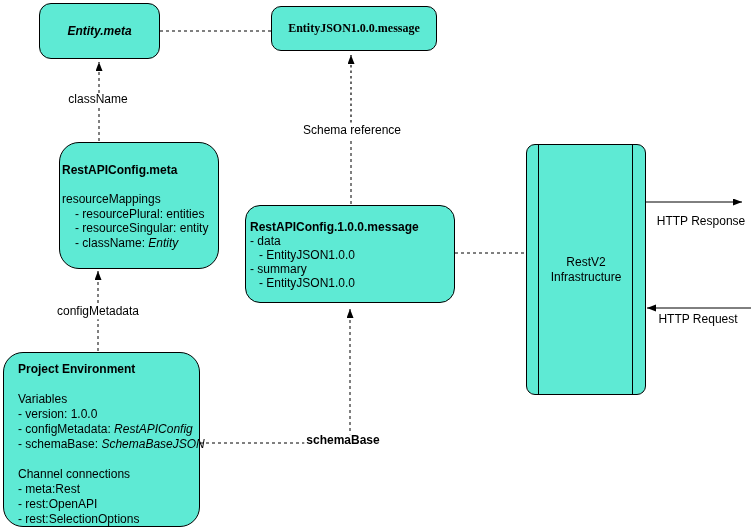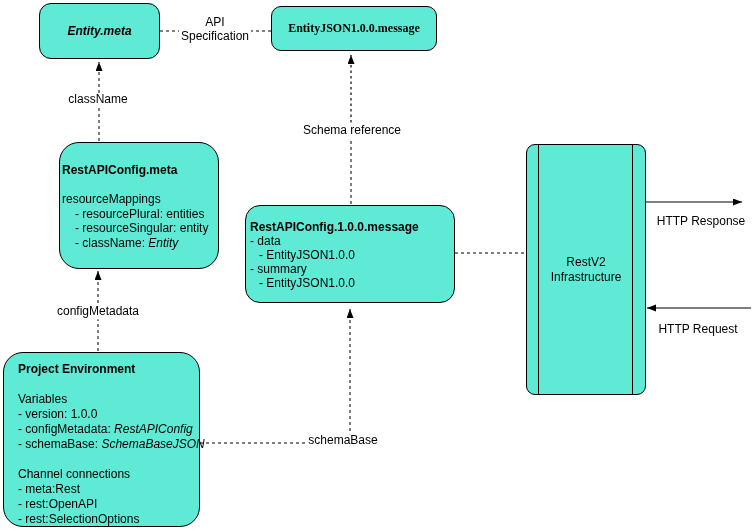--- a/index.html
+++ b/index.html
@@ -125,24 +125,20 @@
 
   <div class="node centered node-restv2">
     <div class="restv2-rail left"></div>
     <div class="restv2-rail right"></div>
     <div style="line-height:15px;">
       <span style="display:block;">RestV2</span>
       <span style="display:block;">Infrastructure</span>
     </div>
   </div>
 
-  <div class="edge-label" style="left:215px; top:29px;">
-    <span>API</span>
-    <span>Specification</span>
-  </div>
   <div class="edge-label" style="left:98px; top:100px;">className</div>
   <div class="edge-label" style="left:98px; top:312px;">configMetadata</div>
   <div class="edge-label" style="left:352px; top:131px;">Schema reference</div>
-  <div class="edge-label" style="left:343px; top:441px;">schemaBase</div>
+  <div class="edge-label" style="left:343px; top:441px;font-weight:bold;">schemaBase</div>
   <div class="edge-label" style="left:701px; top:222px;">HTTP Response</div>
-  <div class="edge-label" style="left:698px; top:330px;">HTTP Request</div>
+  <div class="edge-label" style="left:698px; top:320px;">HTTP Request</div>
 
 </div>
 
 </body></html>

